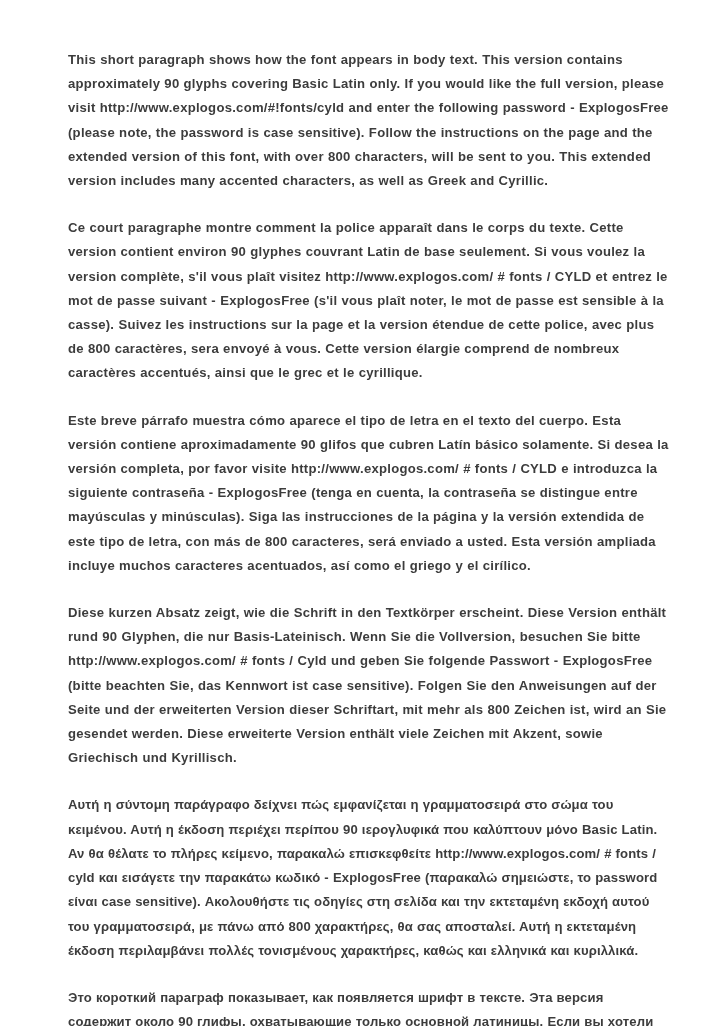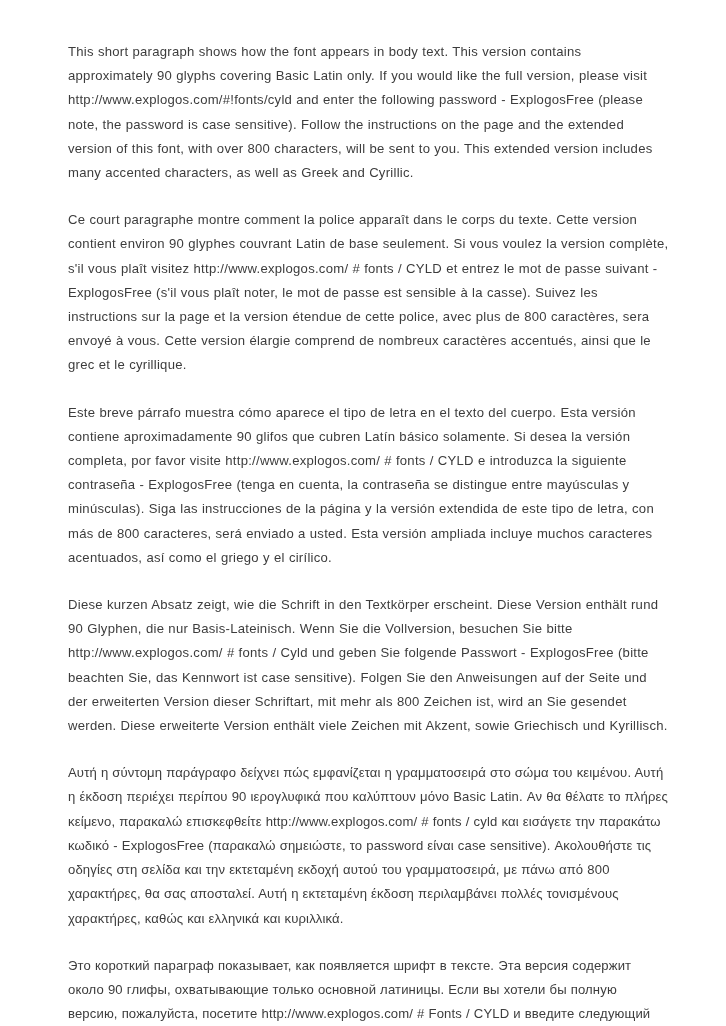--- a/index.html
+++ b/index.html
@@ -21,28 +21,28 @@
     background: #ffffff;
     box-sizing: border-box;
     padding: 40px 56px 0 68px;
   }
 
   #specimen {
     width: 602px;
   }
 
   .specimen-paragraph {
-    margin: 0 0 23px 0;
+    margin: 8px 0 23px 0;
     font-size: 13.1px;
     line-height: 24.2px;
     color: #3c3c3c;
     text-align: left;
     letter-spacing: 0.02em;
     word-spacing: 0.02em;
-    font-weight: 400;
+    font-weight: 700;
     -webkit-font-smoothing: antialiased;
   }
 
   .specimen-paragraph:last-child {
     margin-bottom: 0;
   }
 
   
   .specimen-paragraph.script-greek,
   .specimen-paragraph.script-cyrillic {

